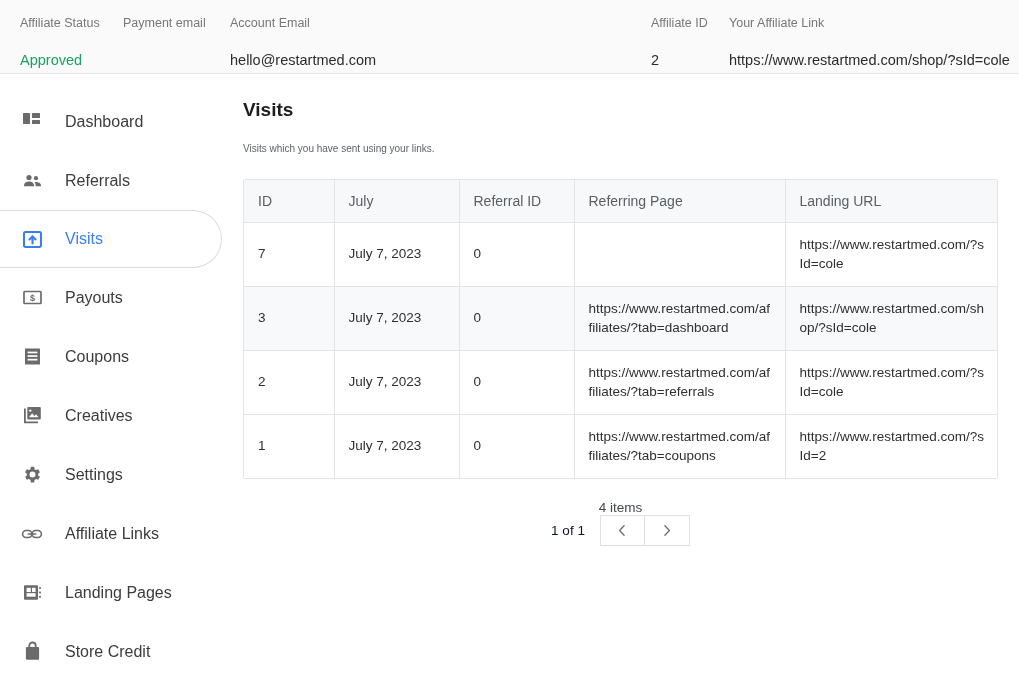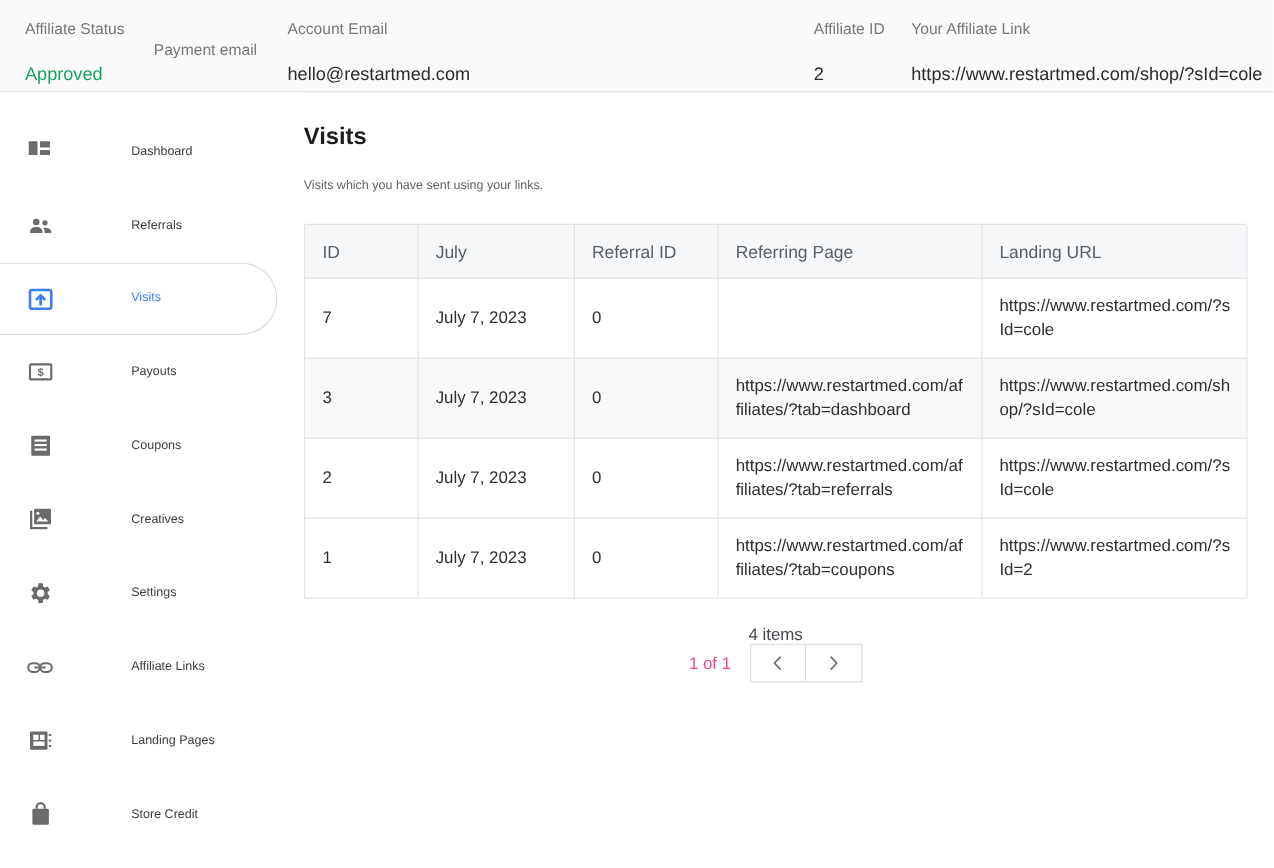--- a/index.html
+++ b/index.html
@@ -60,21 +60,21 @@
   .stat-value {
     font-size: 14.5px;
     color: #2b2b2b;
     line-height: 17px;
     white-space: nowrap;
   }
   .stat-value.green { color: #1aa260; }
   .stat-value.empty { visibility: hidden; }
 
   .stat.status      { width: 103px; }
-  .stat.payemail    { width: 107px; justify-content: flex-end; }
+  .stat.payemail    { width: 107px; }
   .stat.accemail    { width: auto;  }
   .stat.affid       { width: 78px;  }
   .stat.afflink     { width: auto; overflow: hidden; }
 
   .afflink .stat-value {
     white-space: nowrap;
     overflow: hidden;
     max-width: 330px;
     display: block;
   }
@@ -112,25 +112,24 @@
     height: 22px;
     flex: 0 0 22px;
     display: flex;
     align-items: center;
     justify-content: center;
     color: #6b6b6b;
   }
   .nav-item .nav-icon svg { display: block; }
 
   .nav-item .nav-label {
-    font-size: 10px;
+    font-size: 16px;
     color: #3c3c3c;
     line-height: 18px;
     white-space: nowrap;
-    margin-left: 40px;
   }
 
   .nav-item.active {
     background: #ffffff;
     border: 1px solid #dcdcdc;
     border-left: none;
     border-top-right-radius: 30px;
     border-bottom-right-radius: 30px;
     height: 58px;
   }
@@ -220,21 +219,21 @@
     font-size: 13.5px;
     color: #44484c;
   }
   .pager {
     display: flex;
     align-items: center;
     gap: 15px;
   }
   .pager-label {
     font-size: 13.5px;
-    color: #ec4899;
+    color: #0f172a;
   }
   .pager-buttons {
     display: flex;
   }
   .pager-btn {
     width: 45px;
     height: 31px;
     border: 1px solid #dddfe1;
     background: #ffffff;
     display: flex;

